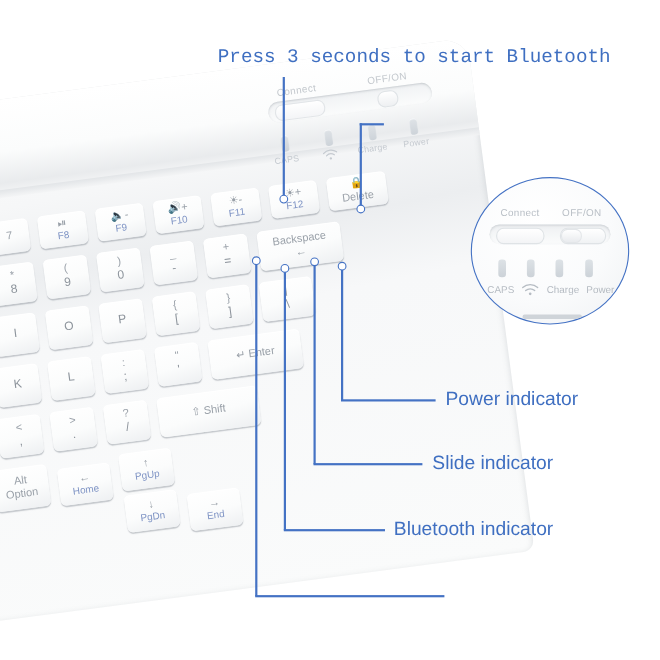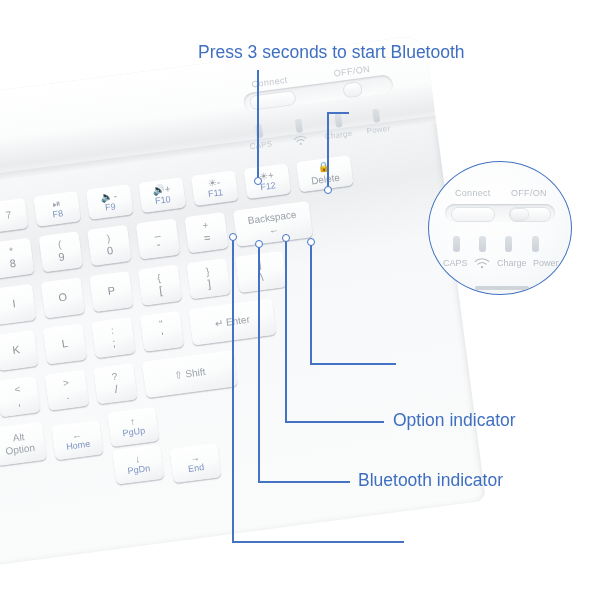--- a/index.html
+++ b/index.html
@@ -259,33 +259,34 @@
         <path d="M3.9 6.1 A6.2 6.2 0 0 1 12.1 6.1" fill="none" stroke="#b6bcc3" stroke-width="1.2" stroke-linecap="round"></path>
         <circle cx="8" cy="9.1" r="1.2" fill="#b6bcc3"></circle>
       </svg>
     </div>
     <div class="in-txt" style="left:68px;top:96px;">Charge</div>
     <div class="in-txt" style="left:104px;top:96px;">Power</div>
 
     <div class="in-base"></div>
   </div>
 
-  <div class="ann" style="left:198px;top:42px;">Press 3 seconds to start Bluetooth</div>
+  <div class="ann" style="left:198px;top:42px;font-family:Liberation Mono, monospace;">Press 3 seconds to start Bluetooth</div>
   <div class="lead v" style="left:257px;top:70px;height:109px;"></div>
   <div class="dot" style="left:254px;top:177px;"></div>
 
   <div class="lead h" style="left:327px;top:112px;width:22px;"></div>
   <div class="lead v" style="left:327px;top:112px;height:77px;"></div>
   <div class="dot" style="left:324px;top:186px;"></div>
 
+  <div class="ann" style="left:405px;top:352px;">Power indicator</div>
   <div class="lead h" style="left:310px;top:363px;width:86px;"></div>
   <div class="lead v" style="left:310px;top:244px;height:120px;"></div>
   <div class="dot" style="left:307px;top:238px;"></div>
 
-  <div class="ann" style="left:393px;top:410px;">Option indicator</div>
+  <div class="ann" style="left:393px;top:410px;">Slide indicator</div>
   <div class="lead h" style="left:285px;top:421px;width:99px;"></div>
   <div class="lead v" style="left:285px;top:240px;height:182px;"></div>
   <div class="dot" style="left:282px;top:234px;"></div>
 
   <div class="ann" style="left:358px;top:470px;">Bluetooth indicator</div>
   <div class="lead h" style="left:258px;top:481px;width:92px;"></div>
   <div class="lead v" style="left:258px;top:246px;height:236px;"></div>
   <div class="dot" style="left:255px;top:240px;"></div>
 
   <div class="lead h" style="left:232px;top:541px;width:172px;"></div>

